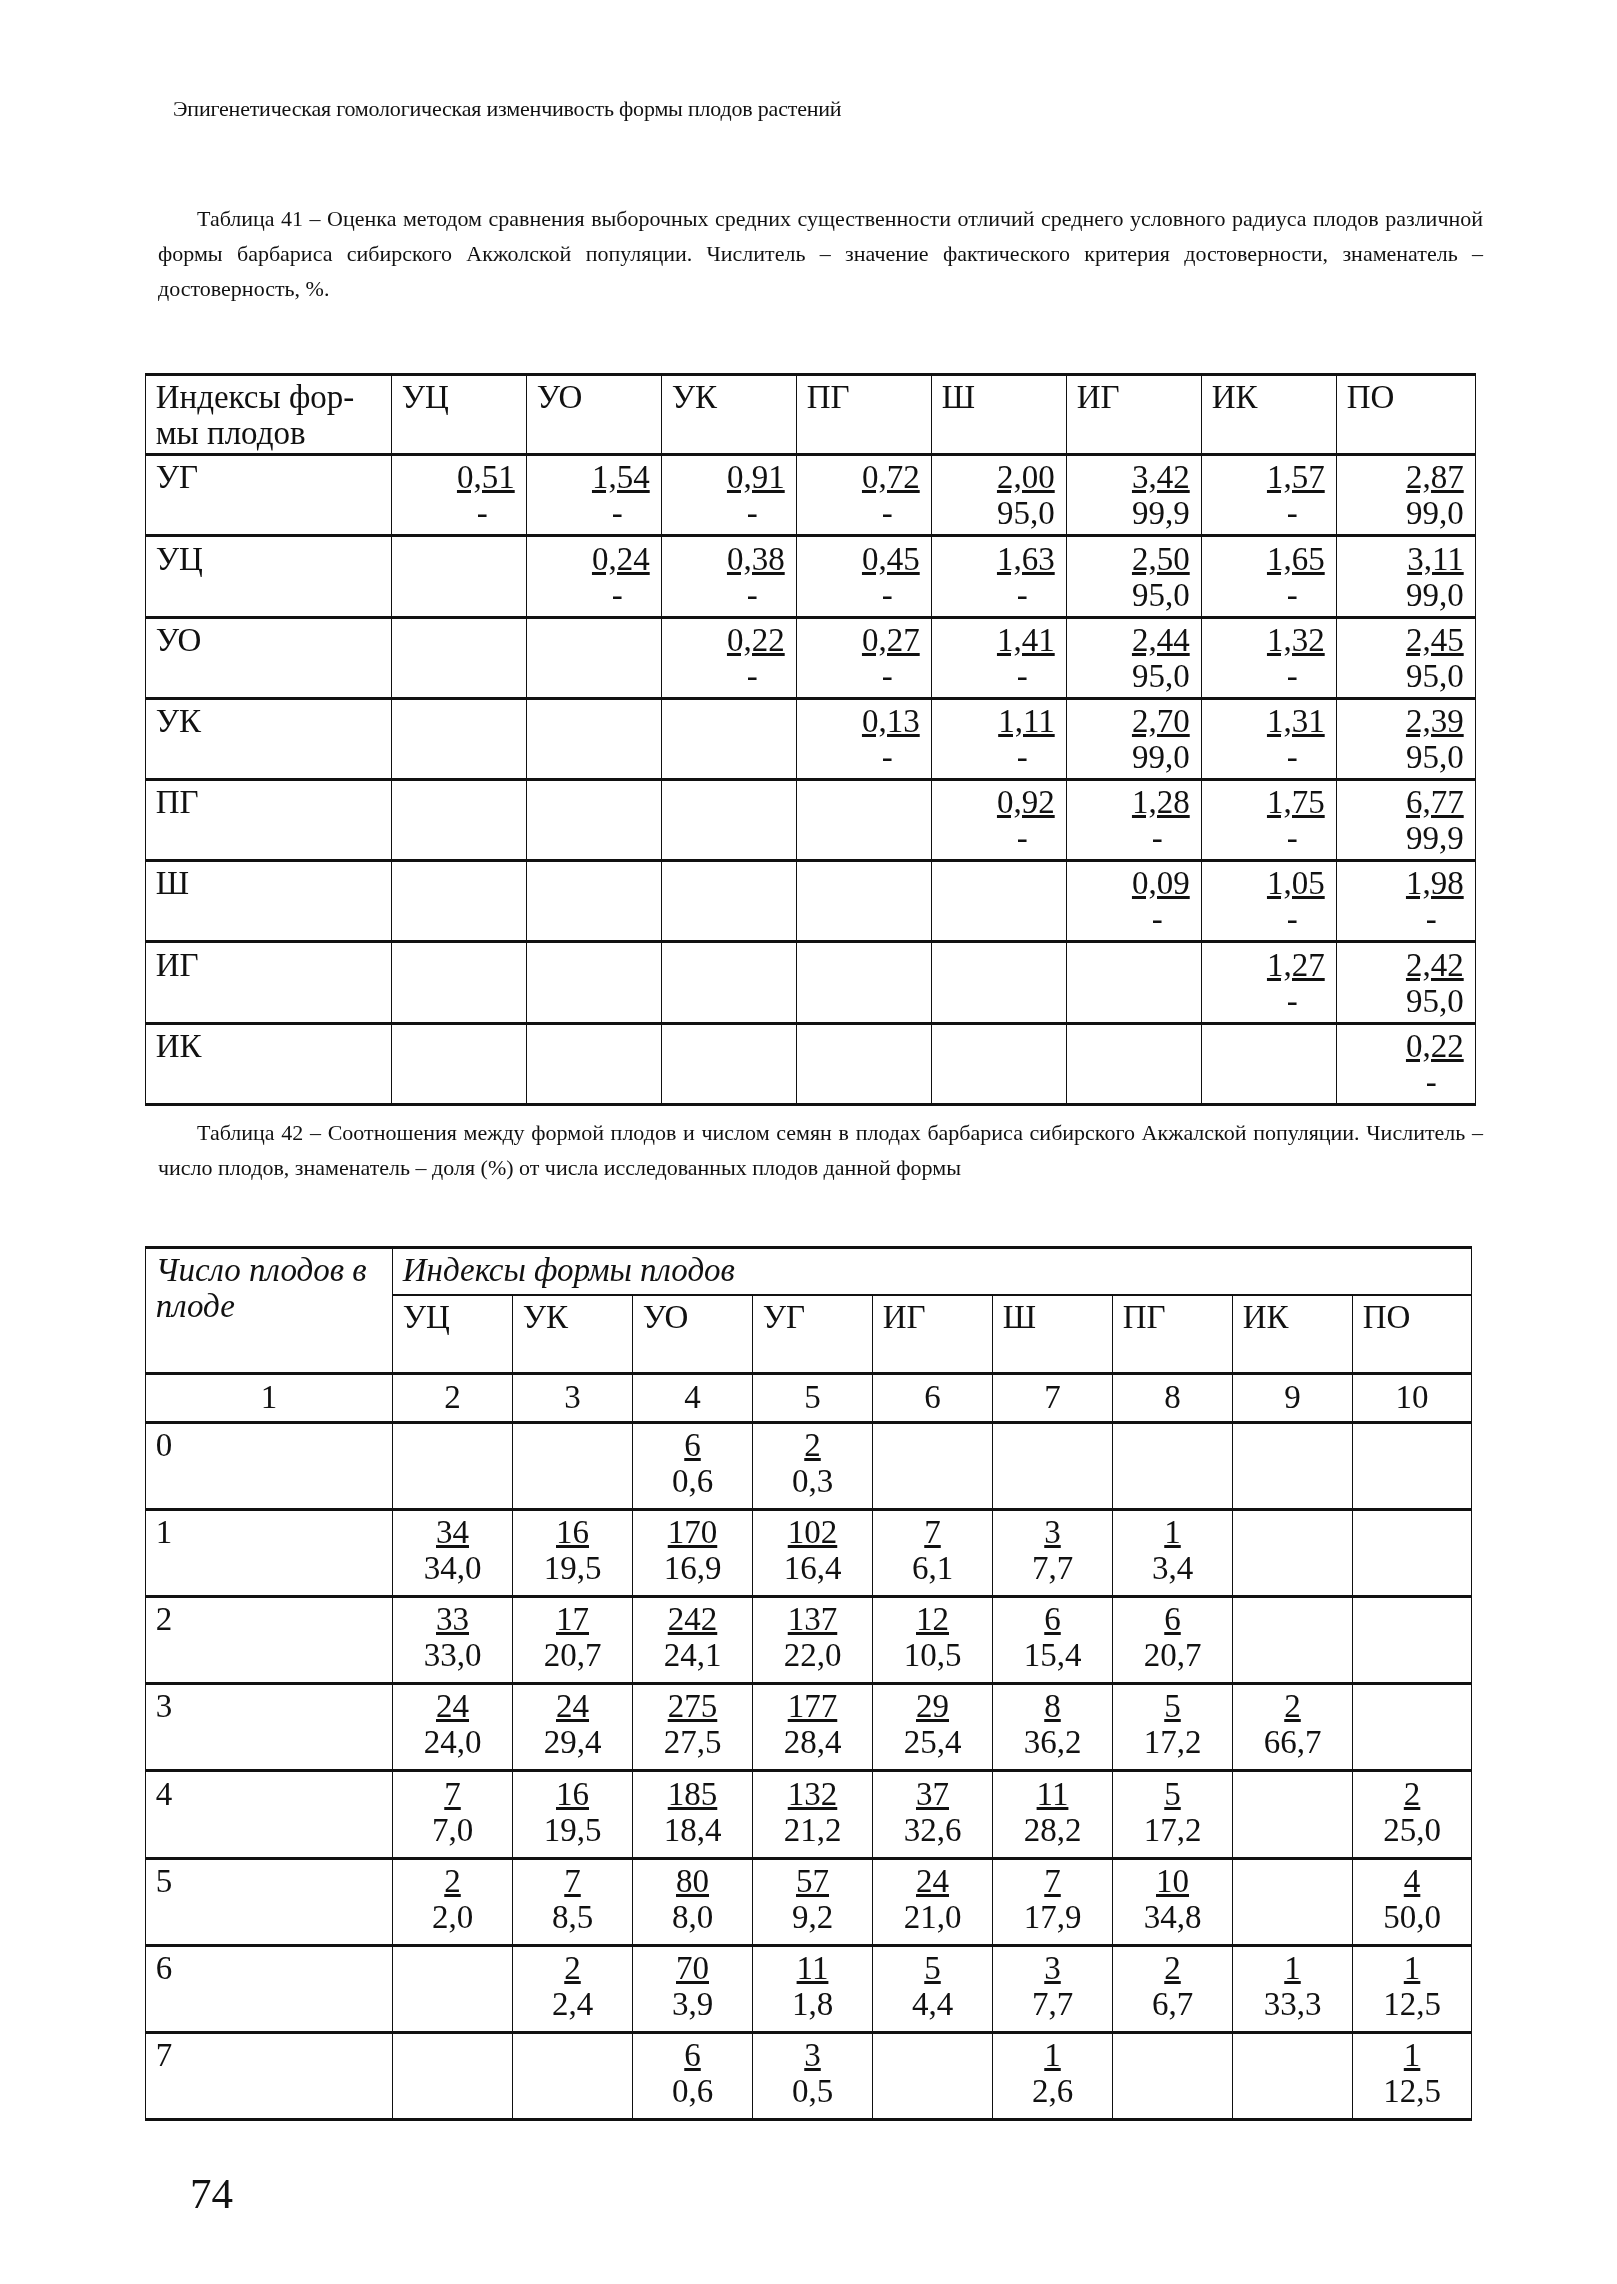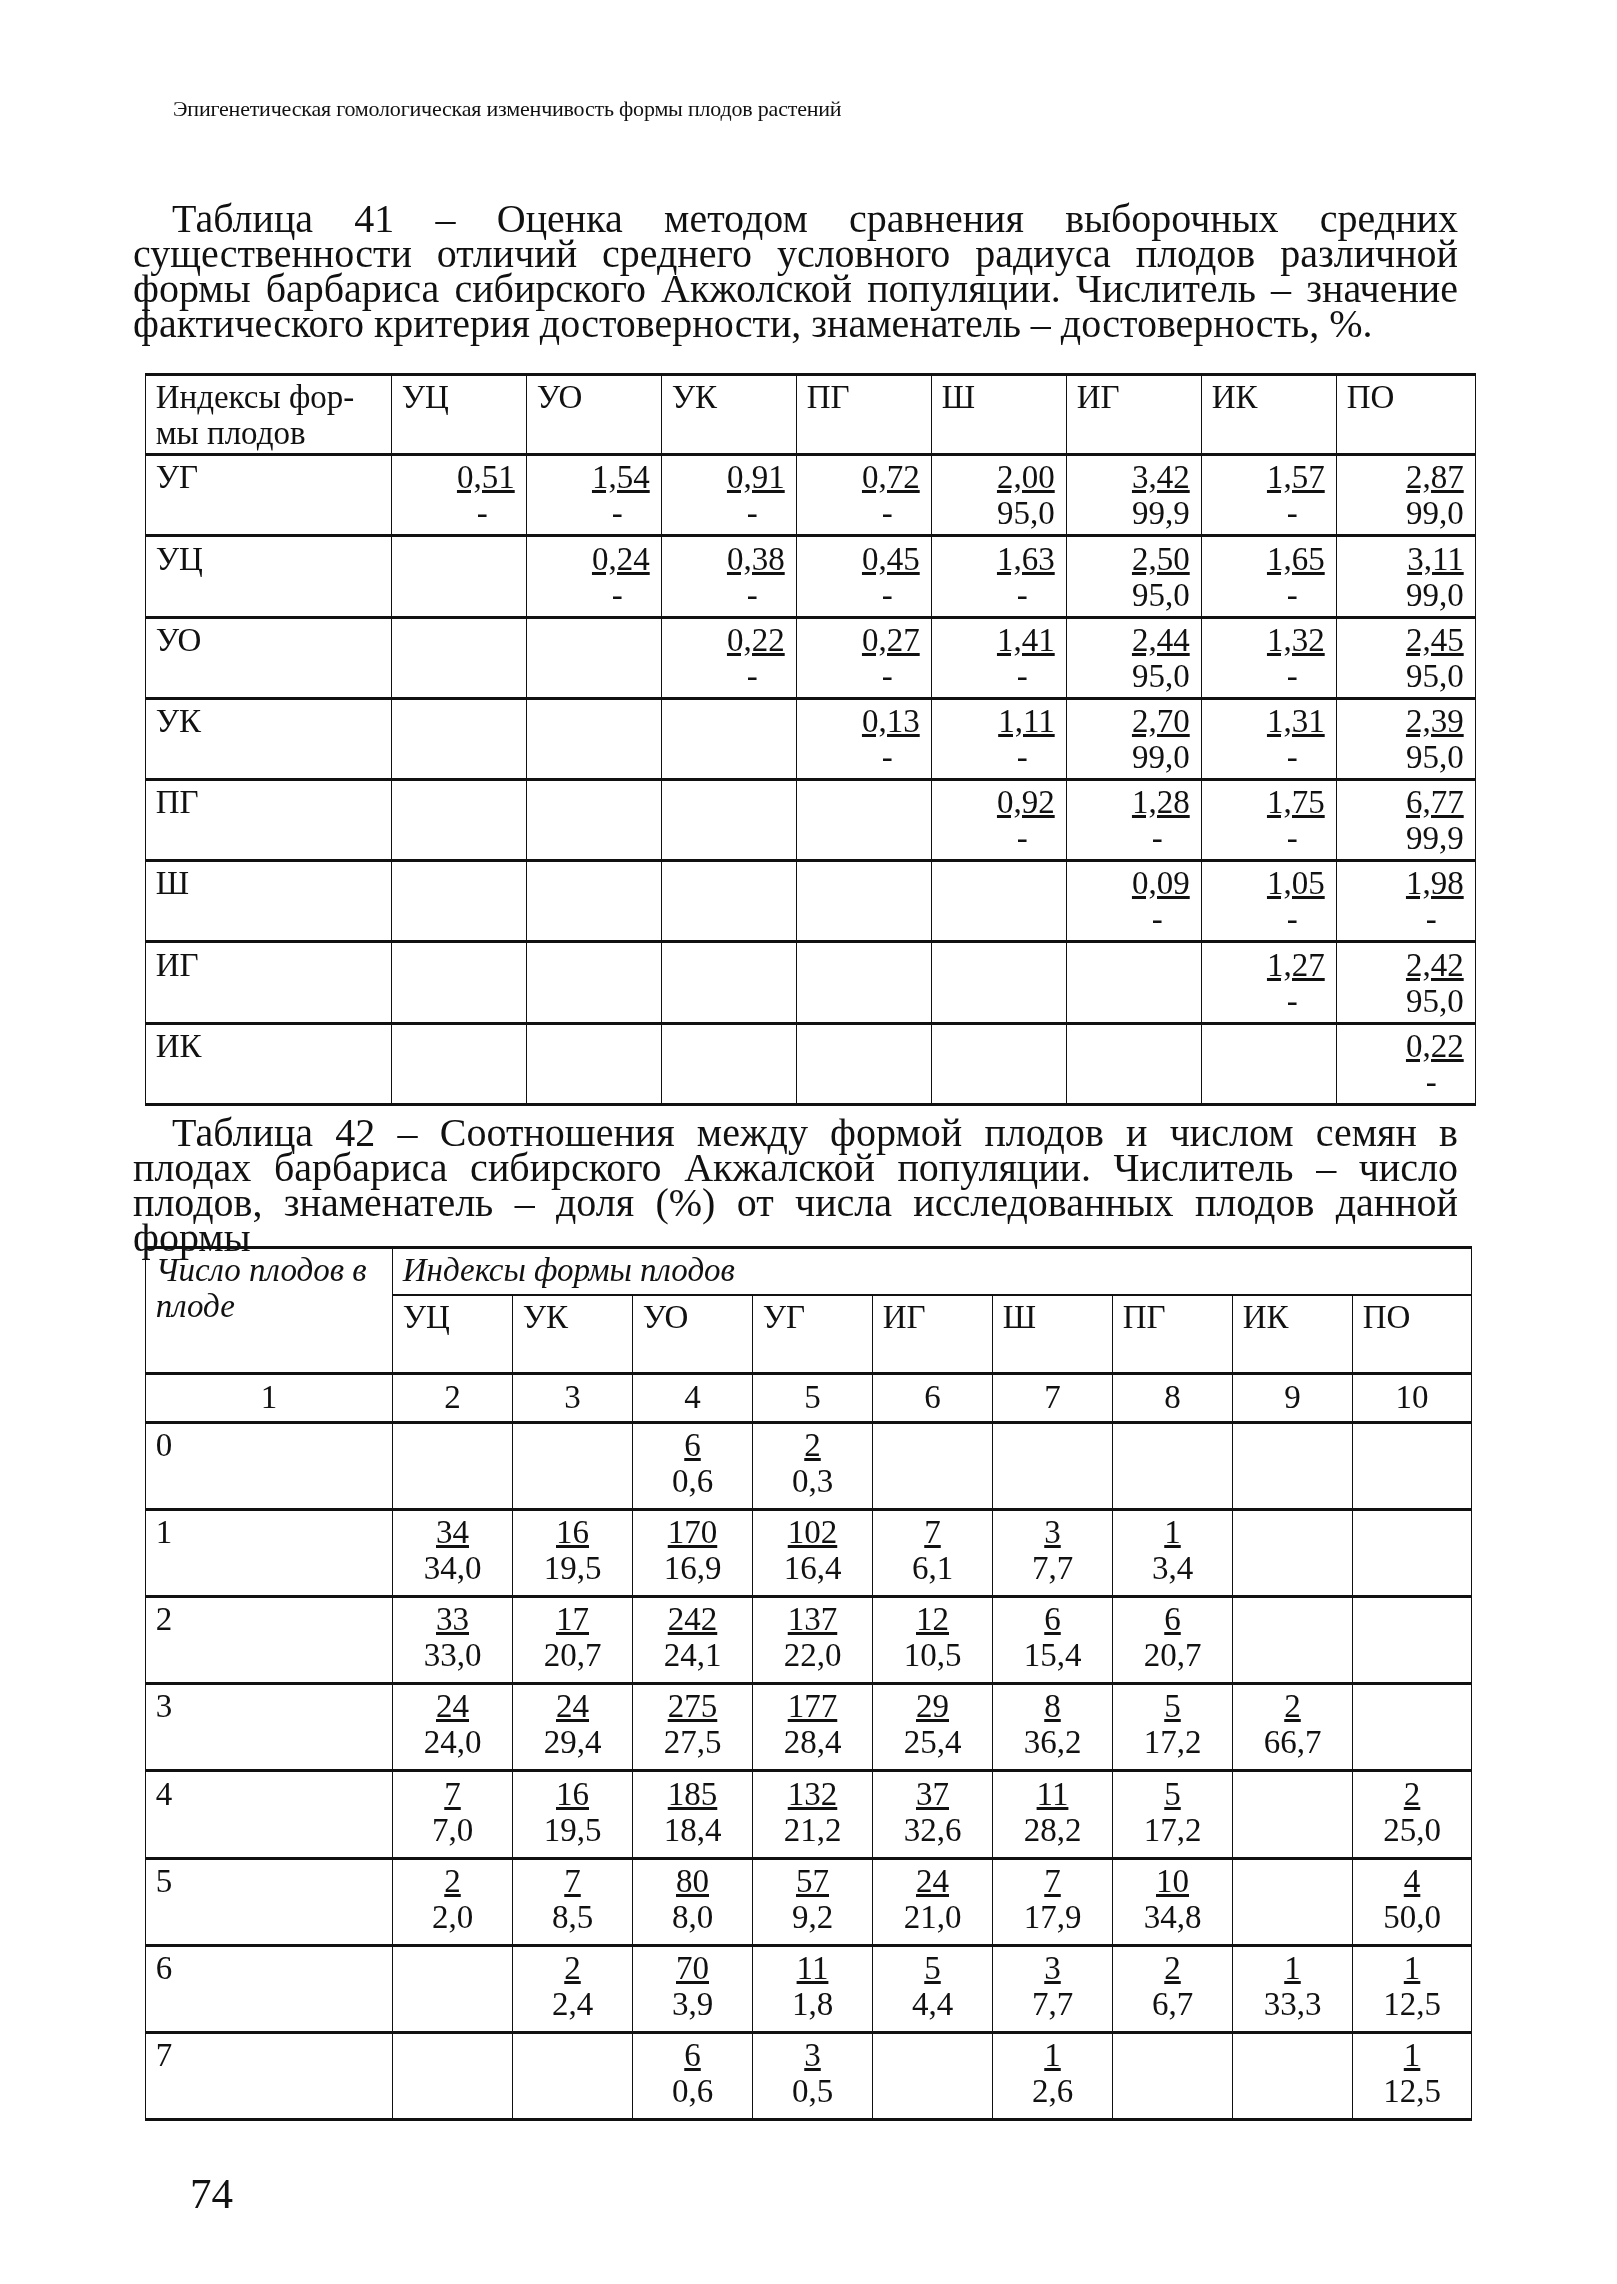--- a/index.html
+++ b/index.html
@@ -1,19 +1,19 @@
 <!DOCTYPE html>
 <html style="font-size:13px"><head>
 <meta charset="utf-8">
 <style>
   html, body { margin:0; padding:0; background:#fff; }
   body { width:1618px; height:2284px; position:relative; overflow:hidden;
          font-family:"Liberation Serif","DejaVu Serif",serif; color:#111; }
   .running-head { position:absolute; left:145px; top:96px; font-size:22px; letter-spacing:-0.2px;margin-left:28px; }
-  .caption { position:absolute; left:133px; width:1325px; font-size:40px; line-height:35px; text-align:justify; }
+  .caption { position:absolute; left:158px; width:1325px; font-size:22px; line-height:35px; text-align:justify; }
   .caption .indent { display:inline-block; width:39px; }
   #cap41 { top:201px; }
   #cap42 { top:1115px; }
   table { position:absolute; left:145px; width:1326px; border-collapse:collapse; font-size:33px; table-layout:fixed; }
   td { border:1.6px solid #111; vertical-align:top; padding:3.2px 9.7px 0 9.7px; line-height:36px; }
   #t41 { top:373px; border-top:3.2px solid #111; border-bottom:3.2px solid #111; }
   #t41 tr.hdr td { height:74px; }
   #t41 tr.body td { height:75px; }
   #t41 tr.body { border-top:3.2px solid #111; }
   #t41 td.val { text-align:right; padding-right:11.3px; }

